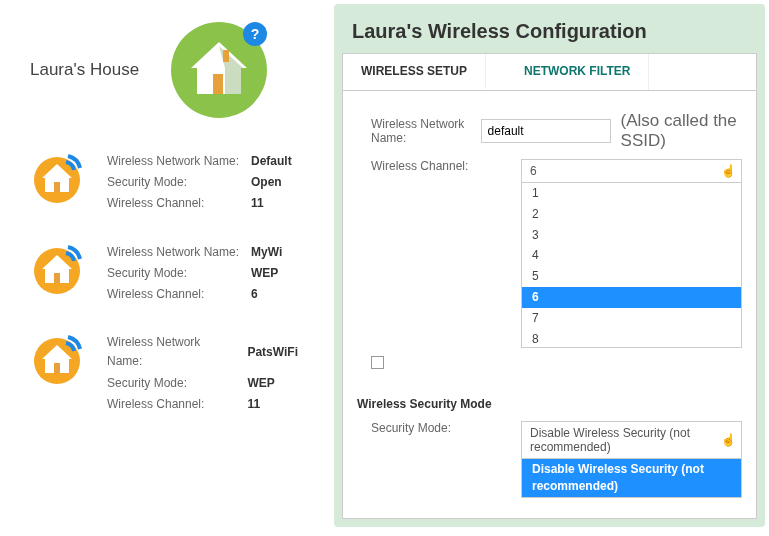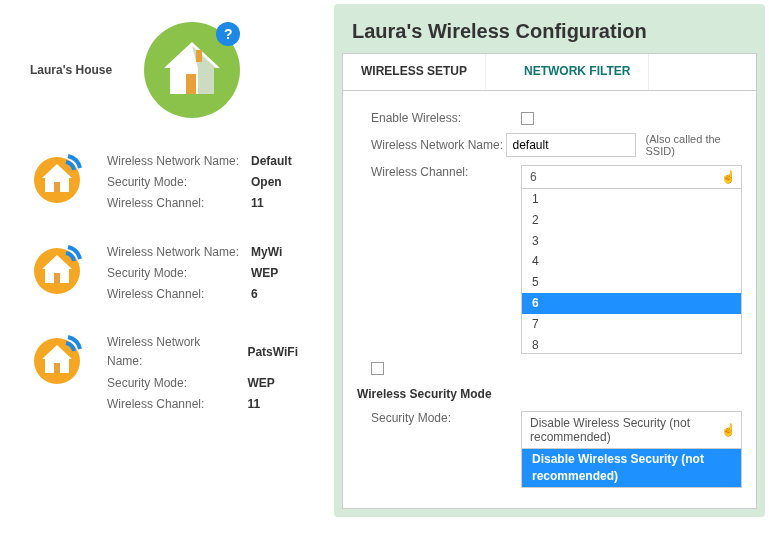--- a/index.html
+++ b/index.html
@@ -1,39 +1,39 @@
 <!DOCTYPE html>
 <html><head>
 <meta charset="utf-8">
 <style>
 * { box-sizing: border-box; margin: 0; padding: 0; }
 body { font-family: Arial, sans-serif; font-size: 12px; color: #555; background: #fff; width: 769px; }
 .container { display: flex; }
 .left-panel { width: 330px; padding: 20px 20px 20px 30px; }
 .right-panel { flex: 1; padding: 8px; background: #d6ead9; border-radius: 4px; margin: 4px; }
 .house-header { display: flex; align-items: center; gap: 30px; margin-bottom: 30px; }
-.house-title { font-size: 12px; font-weight: bold; color: #444; }
+.house-title { font-size: 17px; font-weight: normal; color: #444; }
 .house-icon-wrap { position: relative; width: 100px; height: 100px; }
 .help-badge { position: absolute; top: 2px; right: 2px; width: 24px; height: 24px; background: #1e88e5; border-radius: 50%; color: #fff; text-align: center; line-height: 24px; font-weight: bold; font-size: 14px; }
 .network-row { display: flex; align-items: flex-start; gap: 20px; margin-bottom: 25px; }
 .small-house { width: 55px; height: 55px; flex-shrink: 0; position: relative; }
 .net-info { font-size: 12px; line-height: 1.6; }
 .net-info table td { padding-right: 10px; color: #666; }
 .net-info table td.val { font-weight: bold; color: #333; }
 .config-title { font-size: 20px; font-weight: bold; color: #333; padding: 8px 10px 10px; }
 .tab-bar { background: #fff; border: 1px solid #ccc; border-bottom: none; }
 .tabs { display: flex; gap: 20px; }
 .tab { padding: 10px 18px; font-size: 12px; font-weight: bold; color: #0f766e; cursor: pointer; border-right: 1px solid #eee; }
 .tab.active { color: #333; border-bottom: 2px solid #fff; position: relative; z-index: 1; }
 .content-panel { background: #fff; border: 1px solid #ccc; padding: 12px 14px; font-size: 12px; }
 .section-head { font-weight: bold; color: #333; margin: 6px 0 10px; }
 .form-row { display: flex; align-items: center; margin: 8px 0 8px 14px; }
 .form-row .lbl { width: 150px; color: #666; }
 .form-row input[type=text] { width: 130px; padding: 4px 6px; border: 1px solid #ccc; font-size: 12px; }
-.hint { margin-left: 10px; color: #666; font-size: 11px; }
+.hint { margin-left: 10px; color: #666; font-size: 17px; }
 .select-open { position: relative; flex: 1; }
 .select-box { border: 1px solid #ccc; padding: 4px 8px; display: flex; justify-content: space-between; align-items: center; cursor: pointer; }
 .dropdown { border: 1px solid #ccc; border-top: none; background: #fff; }
 .dropdown .opt { padding: 2px 10px; cursor: pointer; color: #444; font-size: 12px; line-height: 1.4; }
 .dropdown .opt.selected { background: #1e90ff; color: #fff; font-weight: bold; }
 .channel-select .select-box { width: 100%; }
 .channel-select .dropdown { max-height: 165px; overflow-y: auto; }
 .cursor-hand { display:inline-block; width:12px; height:14px; position:relative; }
 .cursor-hand::before { content:"☝"; font-size:12px; color:#000; }
 .ck { width: 13px; height: 13px; border: 1px solid #999; display: inline-block; background: #fff; }
@@ -145,24 +145,20 @@
   <div class="right-panel">
     <div class="config-title">Laura's Wireless Configuration</div>
     <div class="tab-bar">
       <div class="tabs">
         <div class="tab active">WIRELESS SETUP</div>
         <div class="tab">NETWORK FILTER</div>
       </div>
     </div>
     <div class="content-panel">
 
-      <div class="form-row">
-        <div class="lbl">Enable Wireless:</div>
-        <span class="ck"></span>
-      </div>
 
       <div class="form-row">
         <div class="lbl">Wireless Network Name:</div>
         <input type="text" value="default" style="">
         <span class="hint">(Also called the SSID)</span>
       </div>
 
       <div class="form-row" style="align-items:flex-start;">
         <div class="lbl">Wireless Channel:</div>
         <div class="select-open channel-select">
@@ -181,21 +177,21 @@
               <div class="opt">8</div>
             </div>
         </div>
       </div>
 
 
       <div class="form-row">
         <span class="ck"></span>
       </div>
 
-      <div class="section-head" style="margin-top:12px;">Wireless Security Mode</div>
+      <div class="section-head" style="margin-top:28px;">Wireless Security Mode</div>
 
       <div class="form-row" style="align-items:flex-start;">
         <div class="lbl">Security Mode:</div>
         <div class="select-open">
           <div class="select-box">
             <span>Disable Wireless Security (not recommended)</span>
             <span class="cursor-hand"></span>
           </div>
           <div class="dropdown" id="sec-dd">
               <div class="opt selected">Disable Wireless Security (not recommended)</div>

